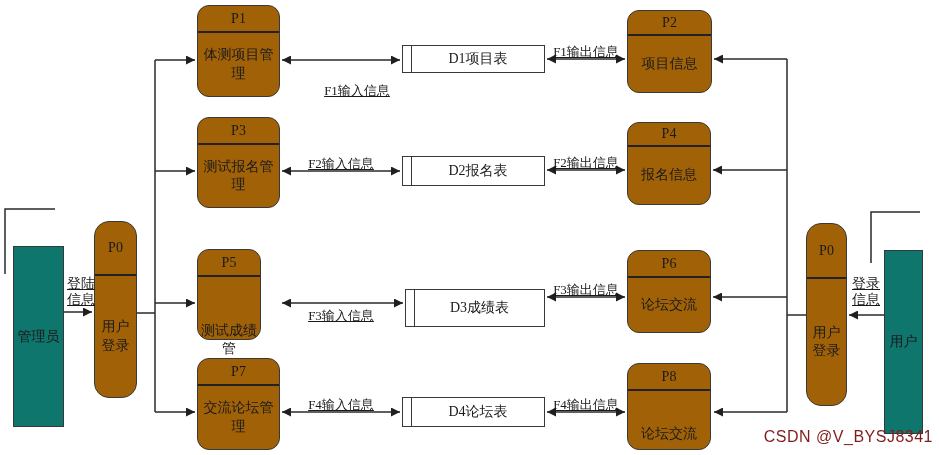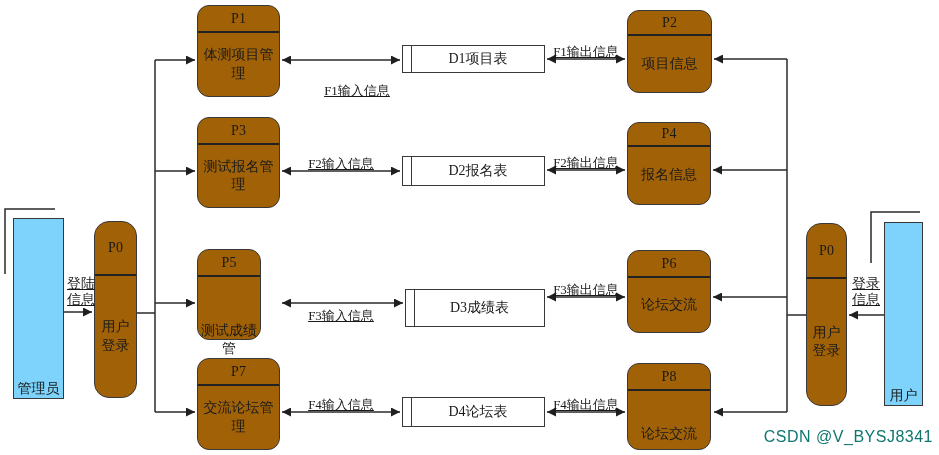--- a/index.html
+++ b/index.html
@@ -15,39 +15,39 @@
   .process-header{
     border-bottom:2px solid #222;display:flex;align-items:center;justify-content:center;
     font-size:14px;flex:0 0 auto;
   }
   .process-body{
     flex:1 1 auto;display:flex;align-items:center;justify-content:center;text-align:center;
     font-size:14px;line-height:1.3;white-space:pre-line;padding:1px 2px;
   }
   .pill{border-radius:15px;}
   .entity{
-    position:absolute;border:1.5px solid #383838;background:#7dd3fc;box-sizing:border-box;
-    display:flex;align-items:flex-end;justify-content:center;font-size:14px;
+    position:absolute;border:1.5px solid #383838;background:#0f766e;box-sizing:border-box;
+    display:flex;align-items:center;justify-content:center;font-size:14px;margin-top:28px;
   }
   .datastore{
     position:absolute;border:1.5px solid #383838;background:#fff;box-sizing:border-box;
     display:flex;align-items:stretch;
   }
   .ds-cap{flex:0 0 8px;border-right:1.5px solid #383838;}
   .ds-label{flex:1;display:flex;align-items:center;justify-content:center;font-size:14px;}
   .flow-label{
     position:absolute;width:100px;text-align:center;font-size:13px;
     text-decoration:underline;white-space:nowrap;
   }
   .login-label{
     position:absolute;font-size:14px;line-height:1.12;text-align:center;
     text-decoration:underline;white-space:pre-line;
   }
   .watermark{
-    position:absolute;right:6px;top:428px;font-size:16px;color:#0f766e;
+    position:absolute;right:6px;top:428px;font-size:16px;color:#7f1d1d;
     font-family:"Liberation Sans","DejaVu Sans",sans-serif;letter-spacing:.5px;
   }
 </style>
 </head>
 <body>
 
 <div class="canvas">
 
   <svg class="layer" width="939" height="455" viewBox="0 0 939 455" fill="none">
     <defs>

